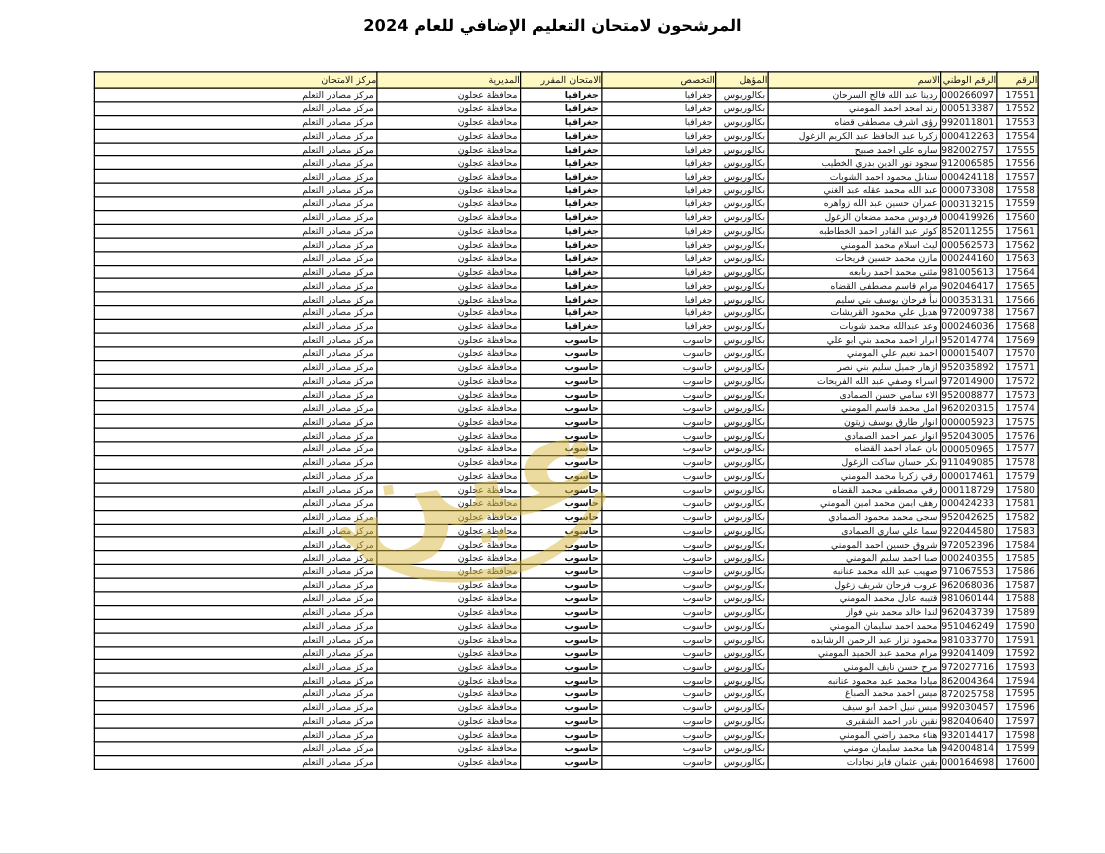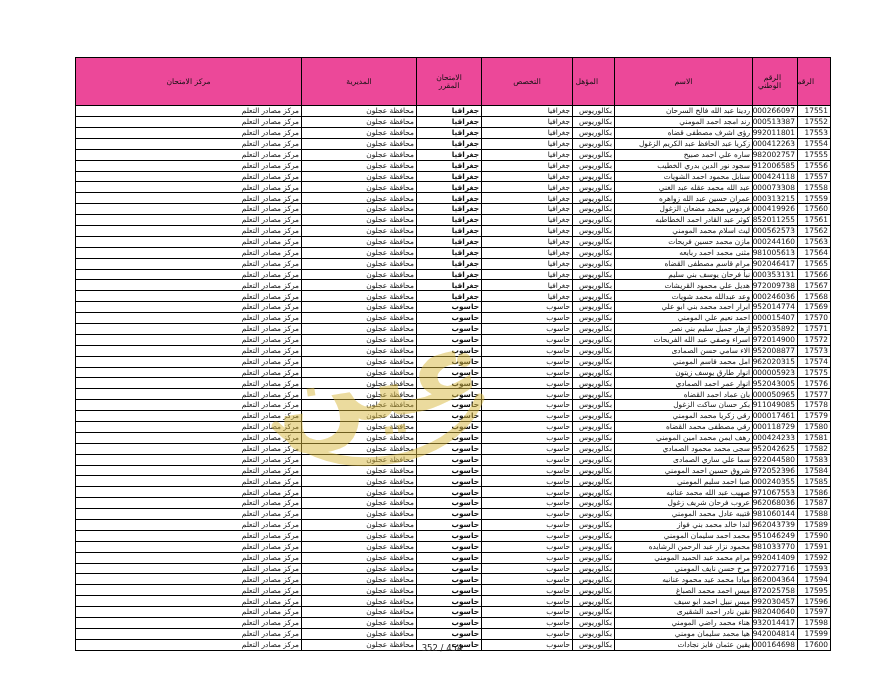--- a/index.html
+++ b/index.html
@@ -9,23 +9,23 @@
   }
   .title{
     position:absolute;top:14px;left:0;width:884px;text-align:center;
     font-size:13px;font-weight:bold;color:#000;direction:rtl;
   }
   table.roster{
     position:absolute;top:57px;left:75px;width:755px;
     border-collapse:collapse;table-layout:fixed;direction:rtl;
   }
   table.roster th{
-    background:#ec4899;border:1px solid #000;height:12px;
-    font-size:7.6px;font-weight:normal;text-align:center;color:#111;
-    padding:16px;line-height:1;
+    background:#fef9c3;border:1px solid #000;height:12px;
+    font-size:7.6px;font-weight:normal;text-align:right;color:#111;
+    padding:0;line-height:1;
   }
   table.roster th.c-exam{font-weight:normal;}
   table.roster td{
     border:1px solid #000;height:9.9px;font-size:7.4px;color:#111;
     padding:0 2px;line-height:1;white-space:nowrap;overflow:hidden;
     text-align:right;vertical-align:middle;
   }
   td.c-no{padding-left:1px;padding-right:2px;}
   td.c-nid{padding-right:2px;}
   td.c-name{padding-right:3px;}
@@ -41,20 +41,21 @@
   .watermark{
     position:absolute;left:258px;top:298px;width:240px;height:195px;
     pointer-events:none;z-index:3;opacity:0.5;
   }
 </style>
 </head>
 <body>
 
 <div class="sheet">
 
+  <div class="title">المرشحون لامتحان التعليم الإضافي للعام 2024</div>
 
   <table class="roster">
     <colgroup>
       <col style="width:33px">
         <col style="width:45px">
         <col style="width:138px">
       <col style="width:42px">
         <col style="width:91px">
         <col style="width:65px">
       <col style="width:115px">
@@ -577,15 +578,14 @@
   </table>
 
   <div class="watermark">
     <svg width="240" height="195" viewBox="0 0 240 195" xmlns="http://www.w3.org/2000/svg">
       <path d="M18,128 Q70,178 150,158 Q205,142 222,100" fill="none" stroke="#d9b93f" stroke-width="9" stroke-linecap="round"></path>
       <text x="120" y="120" font-size="105" font-family="DejaVu Sans, sans-serif" font-weight="bold" fill="#d9b93f" text-anchor="middle" transform="rotate(-9 120 95)">عين</text>
       <circle cx="206" cy="62" r="7" fill="#d9b93f"></circle>
     </svg>
   </div>
 
-  <div class="footer">352 / 454</div>
 
 </div>
 
 </body></html>

